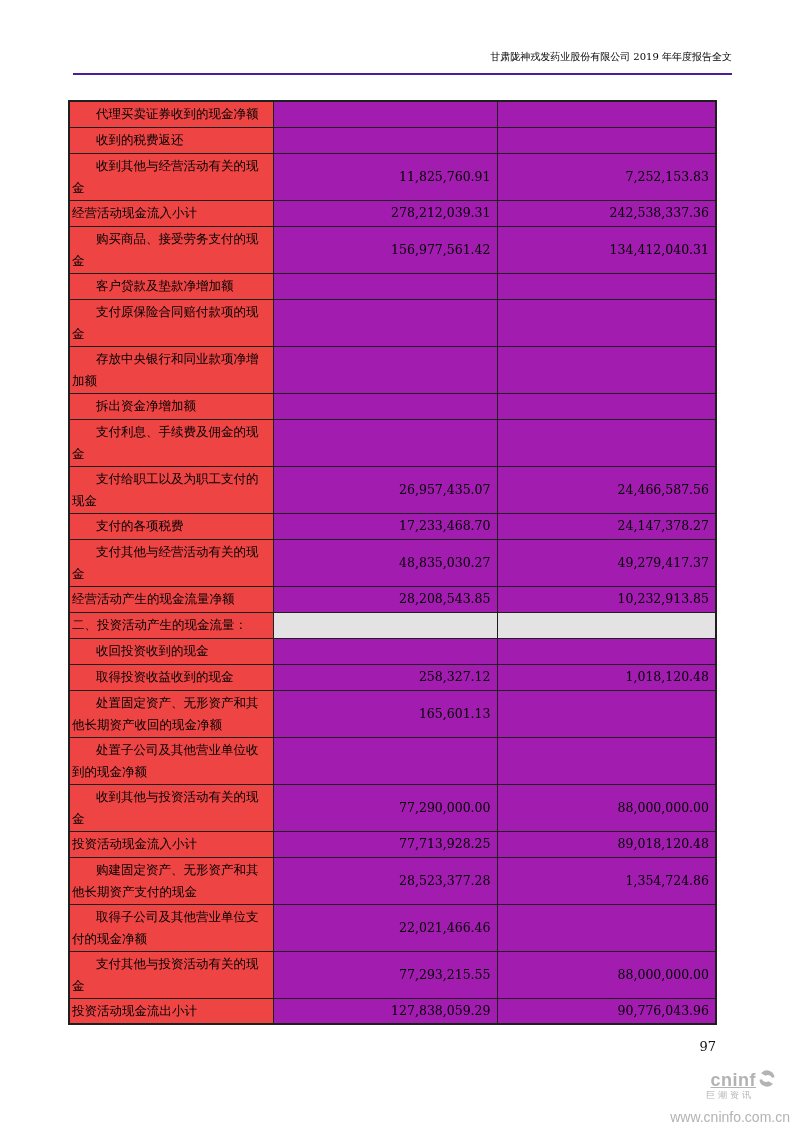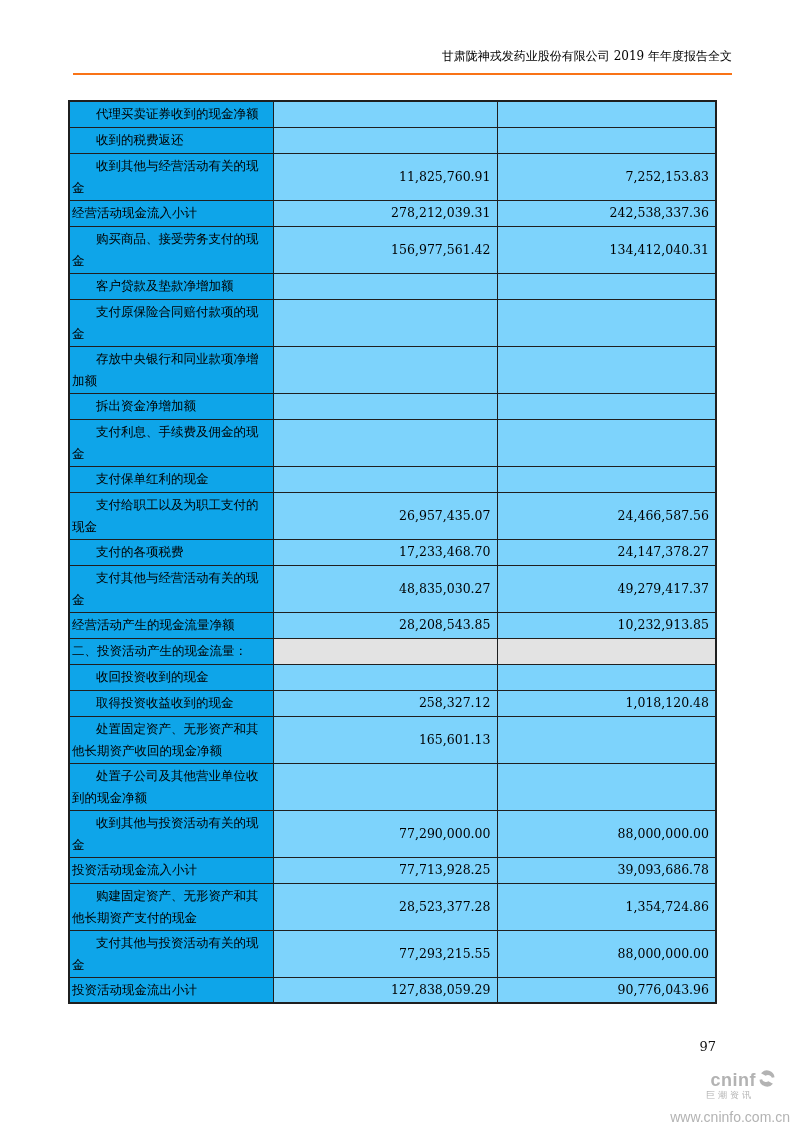--- a/index.html
+++ b/index.html
@@ -10,52 +10,52 @@
     overflow: hidden;
     font-family: "DejaVu Serif", "Liberation Serif", serif;
     color: #000;
   }
   
   .report-header {
     position: absolute;
     left: 73px; top: 46px;
     width: 659px;
     text-align: right;
-    font-size: 12px;
+    font-size: 10px;
     line-height: 21px;
     padding-bottom: 6px;
-    border-bottom: 2px solid #f97316;
+    border-bottom: 2px solid #4c1d95;
   }
   
   .cash-table-wrap {
     position: absolute;
     left: 68px; top: 100px;
   }
   table.cash-table {
     border-collapse: collapse;
     table-layout: fixed;
     width: 647px;
     border: 2px solid #1f1f1f;
   }
   table.cash-table td {
     border: 1px solid #1f1f1f;
     height: 26px;
     vertical-align: middle;
     font-size: 12.5px;
     line-height: 22px;
   }
   td.label-cell {
-    background: #0ea5e9;
+    background: #ef4444;
     padding: 1px 3px 1px 2px;
     word-break: break-all;
   }
   .label-text { display: block; }
   tr.indent .label-text { text-indent: 24px; }
   td.value-cell {
-    background: #7dd3fc;
+    background: #a21caf;
     text-align: right;
     padding: 1px 6px 1px 3px;
     font-size: 13px;
   }
   tr.section td.value-cell { background: #e3e3e3; }
   
   .page-number {
     position: absolute;
     top: 1039px; right: 77px;
     font-size: 13px;
@@ -69,20 +69,21 @@
     color: #b3b3b3;
     font-family: "Liberation Sans", "DejaVu Sans", sans-serif;
   }
   .logo-brand-row {
     display: flex;
     align-items: center;
     justify-content: flex-end;
     gap: 1px;
     margin-right: 13px;
     height: 20px;
+    text-decoration: underline;
   }
   .logo-brand {
     font-size: 18px;
     font-weight: 700;
     letter-spacing: 0.5px;
     color: #b3b3b3;
     line-height: 18px;
   }
   .logo-swirl { display: inline-block; }
   .logo-cn {
@@ -179,27 +180,20 @@
   </tr>
         <tr class="indent">
     <td class="label-cell">
             <span class="label-text">支付利息、手续费及佣金的现金</span>
           </td>
     <td class="value-cell"></td>
     <td class="value-cell"></td>
   </tr>
         <tr class="indent">
     <td class="label-cell">
-            <span class="label-text">支付保单红利的现金</span>
-          </td>
-    <td class="value-cell"></td>
-    <td class="value-cell"></td>
-  </tr>
-        <tr class="indent">
-    <td class="label-cell">
             <span class="label-text">支付给职工以及为职工支付的现金</span>
           </td>
     <td class="value-cell">26,957,435.07</td>
     <td class="value-cell">24,466,587.56</td>
   </tr>
         <tr class="indent">
     <td class="label-cell">
             <span class="label-text">支付的各项税费</span>
           </td>
     <td class="value-cell">17,233,468.70</td>
@@ -259,28 +253,35 @@
             <span class="label-text">收到其他与投资活动有关的现金</span>
           </td>
     <td class="value-cell">77,290,000.00</td>
     <td class="value-cell">88,000,000.00</td>
   </tr>
         <tr>
     <td class="label-cell">
             <span class="label-text">投资活动现金流入小计</span>
           </td>
     <td class="value-cell">77,713,928.25</td>
-    <td class="value-cell">39,093,686.78</td>
+    <td class="value-cell">89,018,120.48</td>
   </tr>
         <tr class="indent">
     <td class="label-cell">
             <span class="label-text">购建固定资产、无形资产和其他长期资产支付的现金</span>
           </td>
     <td class="value-cell">28,523,377.28</td>
     <td class="value-cell">1,354,724.86</td>
+  </tr>
+        <tr class="indent">
+    <td class="label-cell">
+            <span class="label-text">取得子公司及其他营业单位支付的现金净额</span>
+          </td>
+    <td class="value-cell">22,021,466.46</td>
+    <td class="value-cell"></td>
   </tr>
         <tr class="indent">
     <td class="label-cell">
             <span class="label-text">支付其他与投资活动有关的现金</span>
           </td>
     <td class="value-cell">77,293,215.55</td>
     <td class="value-cell">88,000,000.00</td>
   </tr>
         <tr>
     <td class="label-cell">

